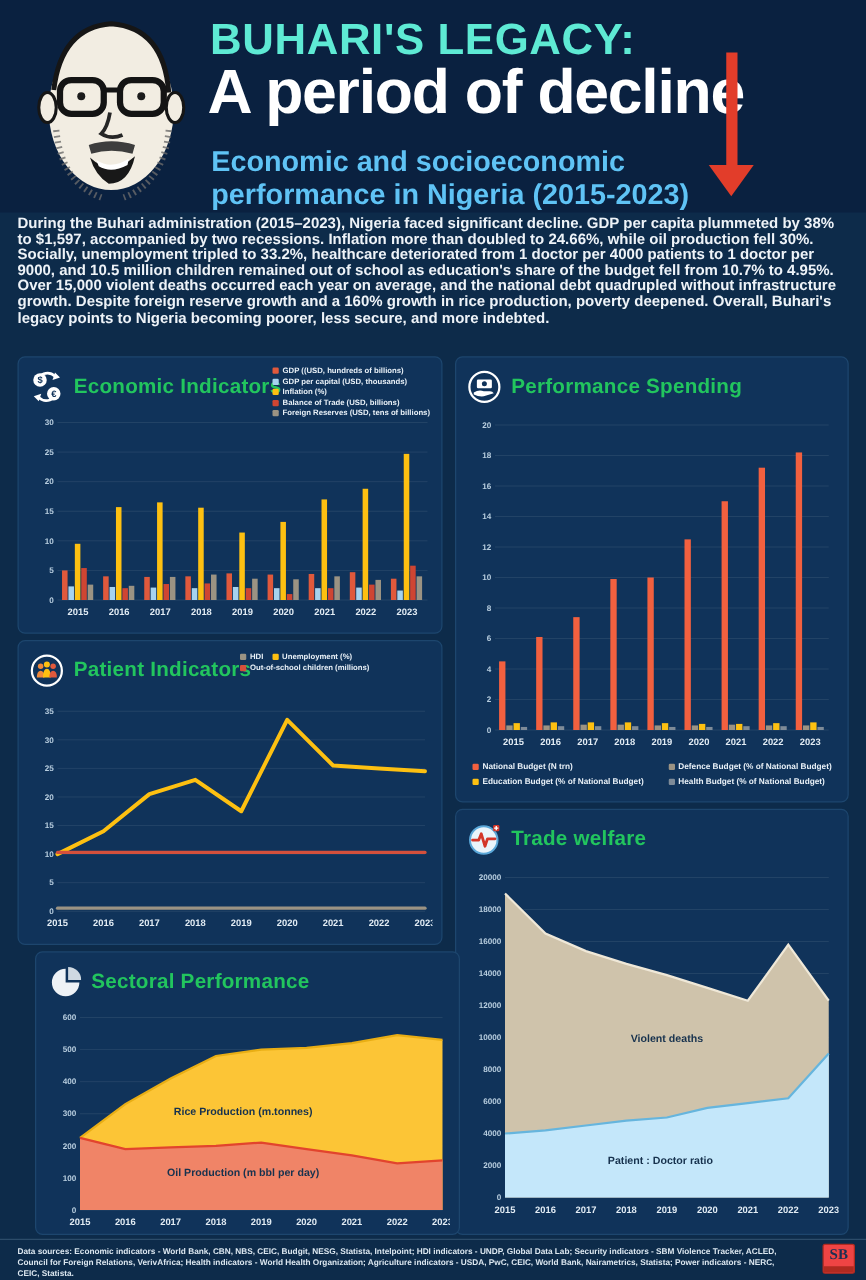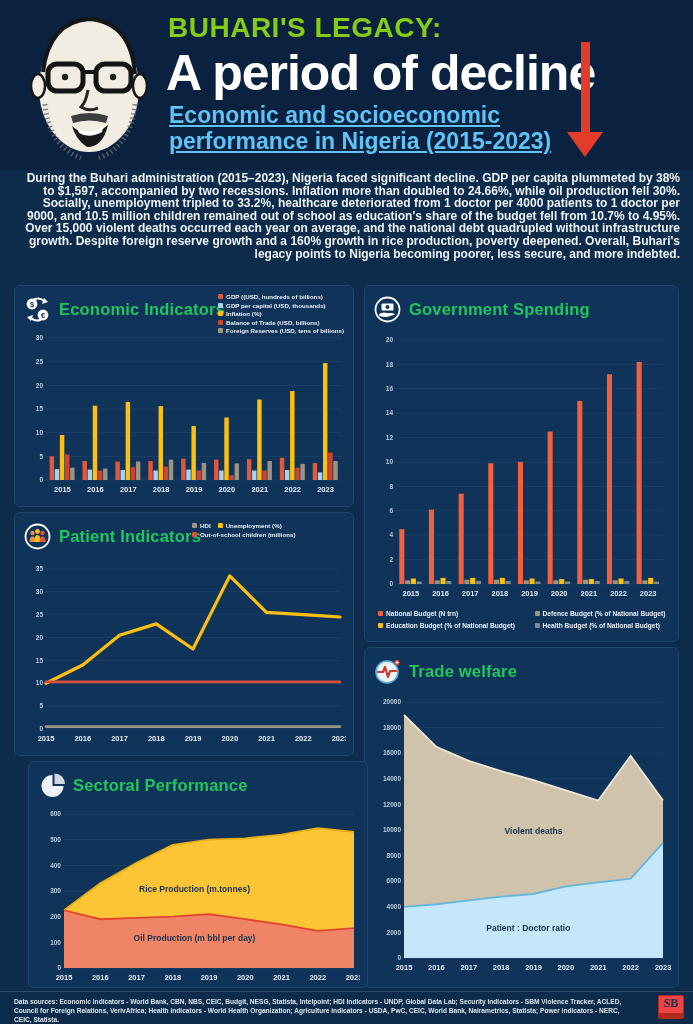--- a/index.html
+++ b/index.html
@@ -1,29 +1,29 @@
 <!DOCTYPE html>
 <html><head>
 <meta charset="utf-8">
 <style>
   html,body{margin:0;padding:0;background:#08203a;}
   .page{position:relative;width:693px;height:1024px;background:#0d2b4a;overflow:hidden;
         font-family:"Liberation Sans",sans-serif;}
   
   .header{position:absolute;left:0;top:0;width:693px;height:170px;background:#0a2140;}
   .portrait{position:absolute;left:20px;top:6px;width:142px;height:156px;}
-  .kicker{position:absolute;left:168px;top:12px;font-size:28px;font-weight:700;color:#84cc16;letter-spacing:.5px;}
+  .kicker{position:absolute;left:168px;top:12px;font-size:35px;font-weight:700;color:#5eead4;letter-spacing:.5px;}
   .main-title{position:absolute;left:166px;top:44px;font-size:50px;font-weight:700;color:#ffffff;letter-spacing:-1px;white-space:nowrap;}
-  .subtitle{position:absolute;left:169px;top:102px;font-size:23px;font-weight:700;color:#5fc3f5;line-height:26px;text-decoration:underline;}
+  .subtitle{position:absolute;left:169px;top:116px;font-size:23px;font-weight:700;color:#5fc3f5;line-height:26px;}
   .arrow-shaft{position:absolute;left:581px;top:42px;width:9px;height:92px;background:#e23d2a;}
   .arrow-head{position:absolute;left:567px;top:132px;width:0;height:0;
               border-left:18px solid transparent;border-right:18px solid transparent;border-top:25px solid #e23d2a;}
   
   .intro{position:absolute;left:14px;top:172px;width:666px;margin:0;font-size:12px;line-height:12.6px;
-         font-weight:700;color:#eef3f8;text-align:right;}
+         font-weight:700;color:#eef3f8;}
   
   .panel{position:absolute;background:#10335a;border:1px solid #1d466e;border-radius:6px;
          padding:8px 9px;box-sizing:border-box;}
   .panel-head{display:flex;align-items:center;gap:8px;height:30px;}
   .panel-head h2{margin:0;font-size:16.5px;font-weight:700;color:#22c55e;letter-spacing:.2px;}
   .picon{width:27px;height:27px;flex:0 0 auto;}
   .chart{display:block;margin-top:8px;}
   
   .legend{color:#e8f0f7;font-size:6.2px;font-weight:700;}
   .lg-item{display:flex;align-items:center;gap:3px;white-space:nowrap;}
@@ -187,21 +187,21 @@
   </section>
 
   <section class="panel" style="left:364px;top:285px;width:315px;height:357px">
     <div class="panel-head">
       <svg class="picon" viewBox="0 0 27 27">
         <circle cx="13.5" cy="13.5" r="12" fill="none" stroke="#ffffff" stroke-width="1.8"></circle>
         <rect x="7.5" y="7.5" width="12" height="7" rx="1" fill="#ffffff"></rect>
         <circle cx="13.5" cy="11" r="2" fill="#10335a"></circle>
         <path d="M5,18 Q9,15.5 13,17 L18,17 Q20,17 21,18.5 L13,21 Q9,21.5 5,19.5 Z" fill="#ffffff"></path>
       </svg>
-      <h2>Government Spending</h2>
+      <h2>Performance Spending</h2>
     </div>
     <svg class="chart" style="width:297px;height:272px" viewBox="0 0 297 272">
         <line x1="22" y1="252" x2="289" y2="252" stroke="rgba(255,255,255,0.09)" stroke-width="0.7"></line>
         <text x="19" y="254.2" class="tick">0</text>
         <line x1="22" y1="227.6" x2="289" y2="227.6" stroke="rgba(255,255,255,0.09)" stroke-width="0.7"></line>
         <text x="19" y="229.79999999999998" class="tick">2</text>
         <line x1="22" y1="203.2" x2="289" y2="203.2" stroke="rgba(255,255,255,0.09)" stroke-width="0.7"></line>
         <text x="19" y="205.39999999999998" class="tick">4</text>
         <line x1="22" y1="178.8" x2="289" y2="178.8" stroke="rgba(255,255,255,0.09)" stroke-width="0.7"></line>
         <text x="19" y="181" class="tick">6</text>

